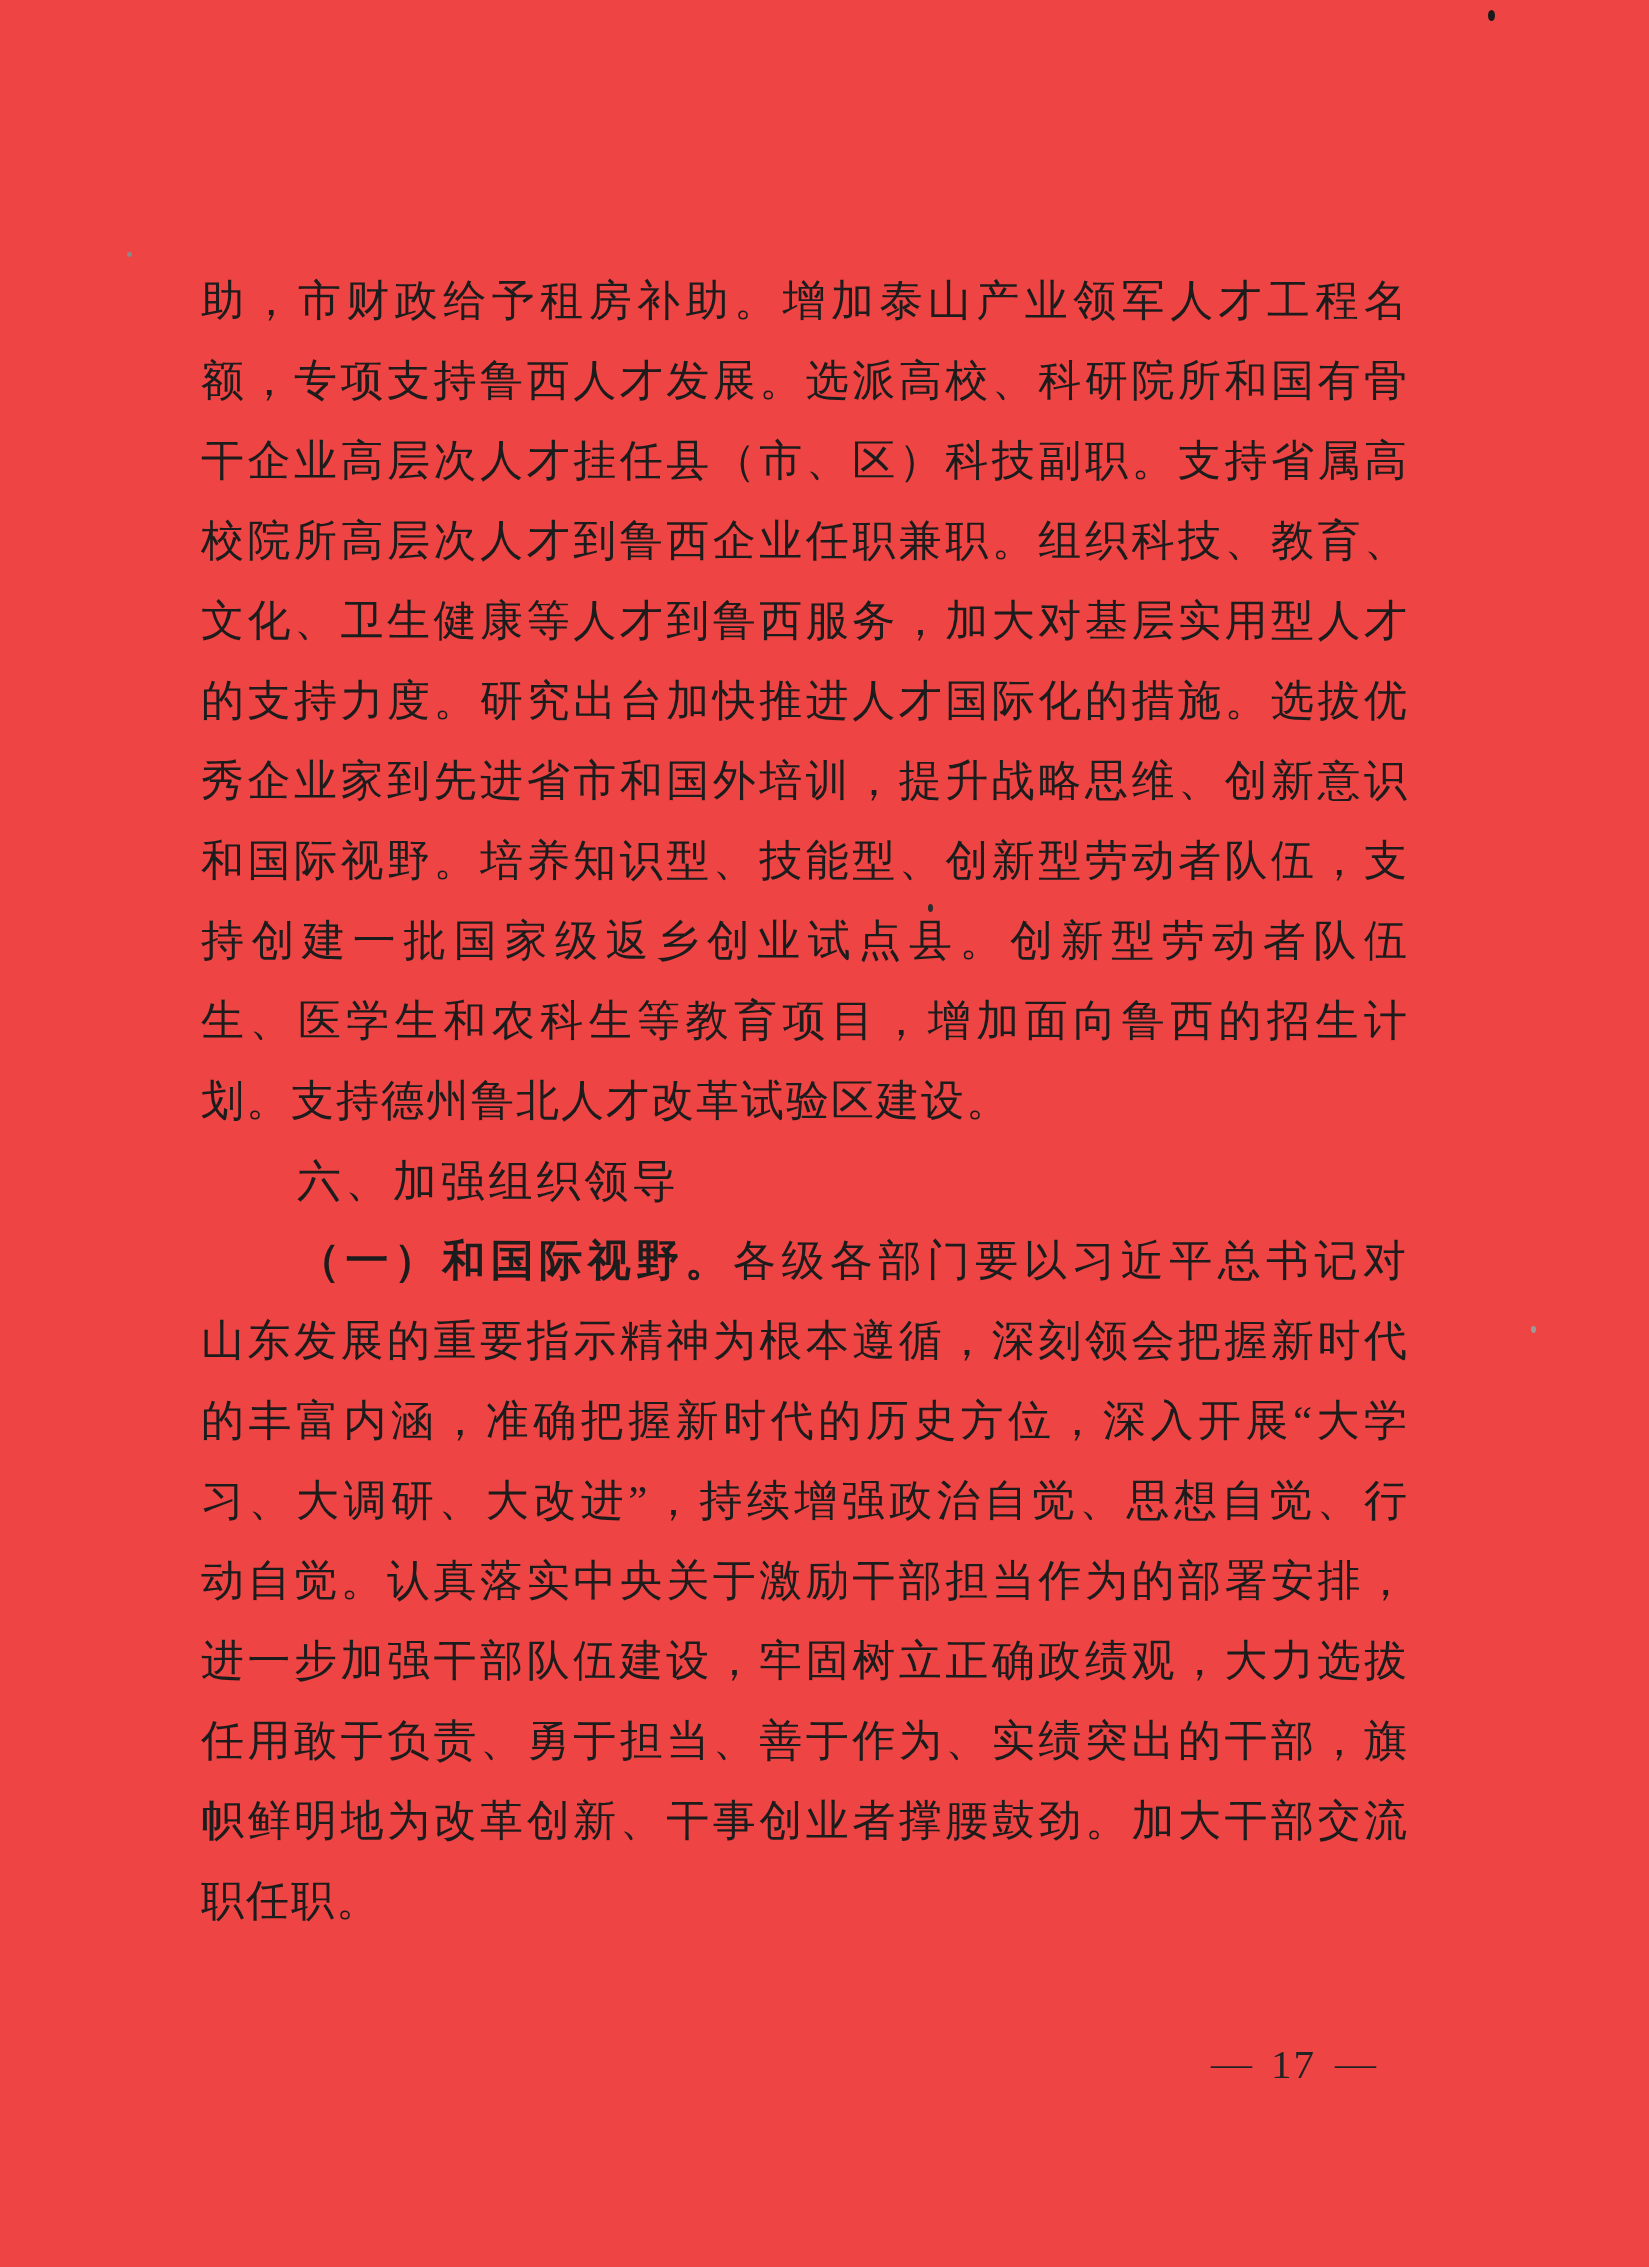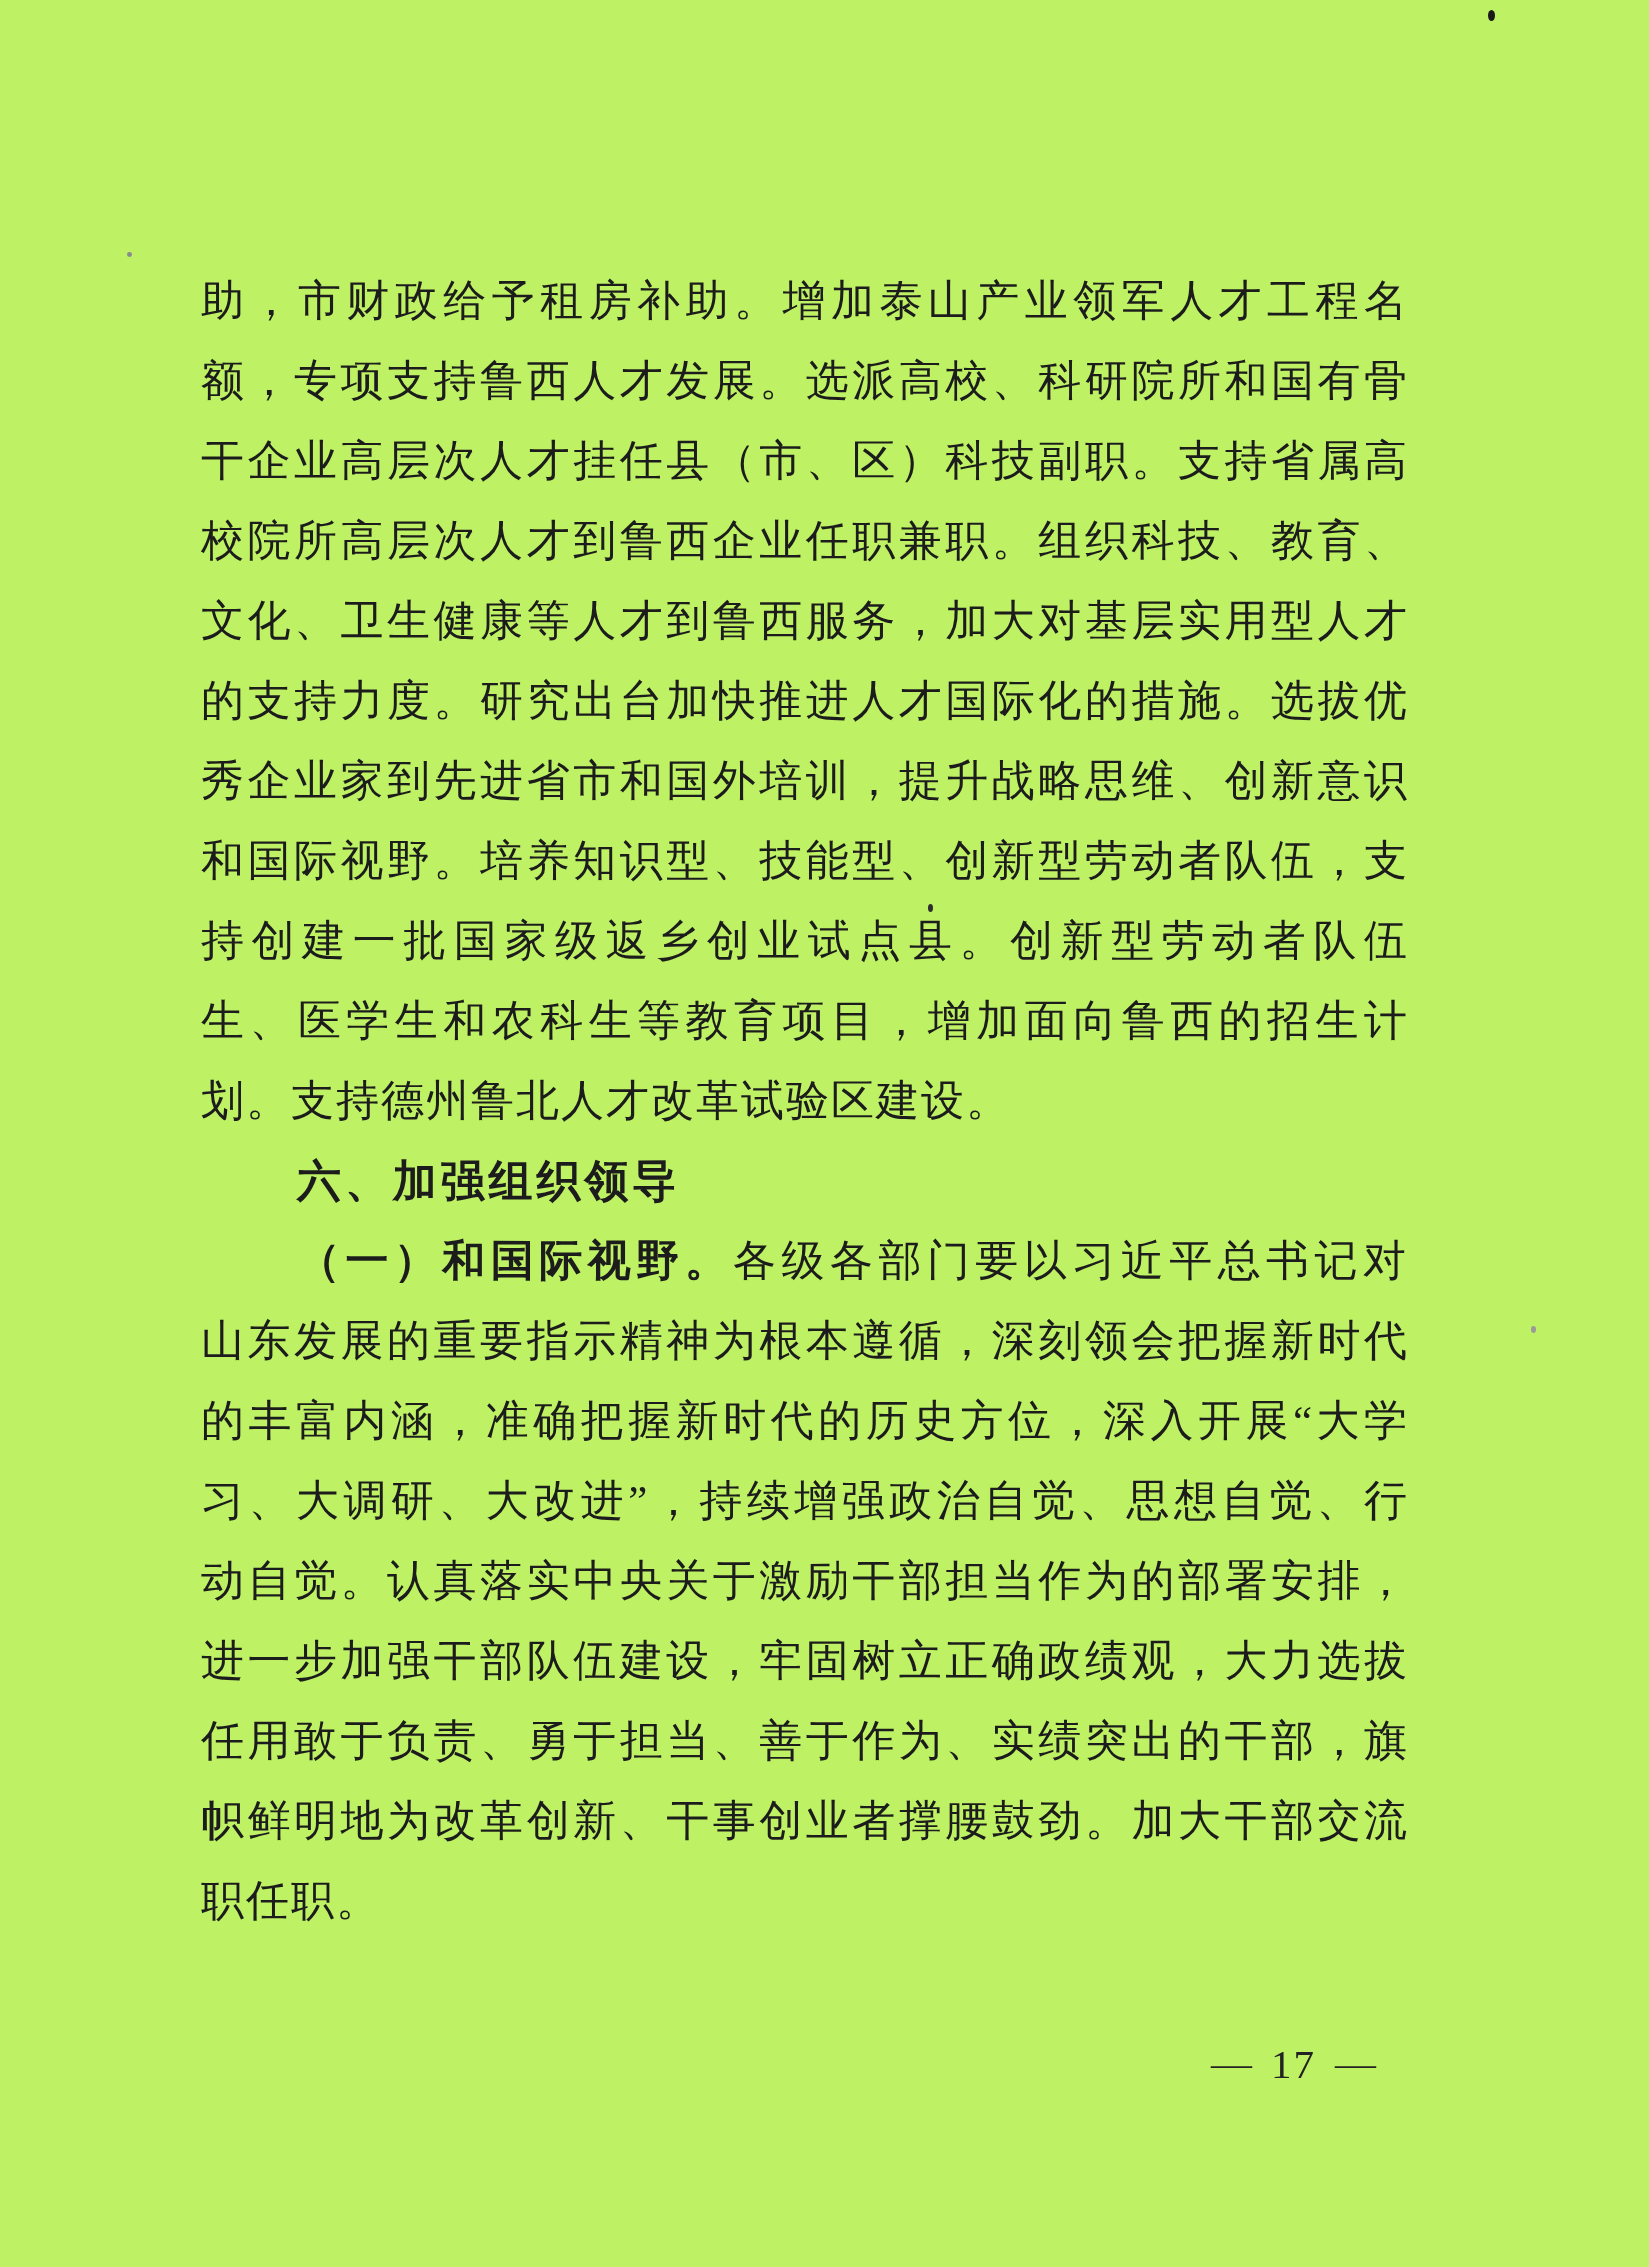--- a/index.html
+++ b/index.html
@@ -11,21 +11,21 @@
     position: relative;
     width: 1650px;
     height: 2267px;
     overflow: hidden;
     font-family: "Liberation Serif", "DejaVu Serif", serif;
     color: #1c1c1c;
   }
   .page {
     position: absolute;
     inset: 0;
-    background: #bef264;
+    background: #ef4444;
   }
   .text-block {
     position: absolute;
     left: 201px;
     top: 261px;
     width: 1208px;
   }
   .line {
     font-size: 43px;
     line-height: 80px;
@@ -37,21 +37,21 @@
     text-justify: inter-character;
   }
   .line.para-end {
     text-align-last: left;
     white-space: normal;
   }
   .line.heading {
     padding-left: 96px;
     width: 1111px;
     font-family: "Liberation Sans", "DejaVu Sans", sans-serif;
-    font-weight: 700;
+    font-weight: 400;
     font-size: 44px;
     letter-spacing: 3.9px;
     text-align-last: left;
   }
   .line.lead-indent {
     padding-left: 96px;
     width: 1111px;
   }
   .bold-lead {
     font-weight: 700;

